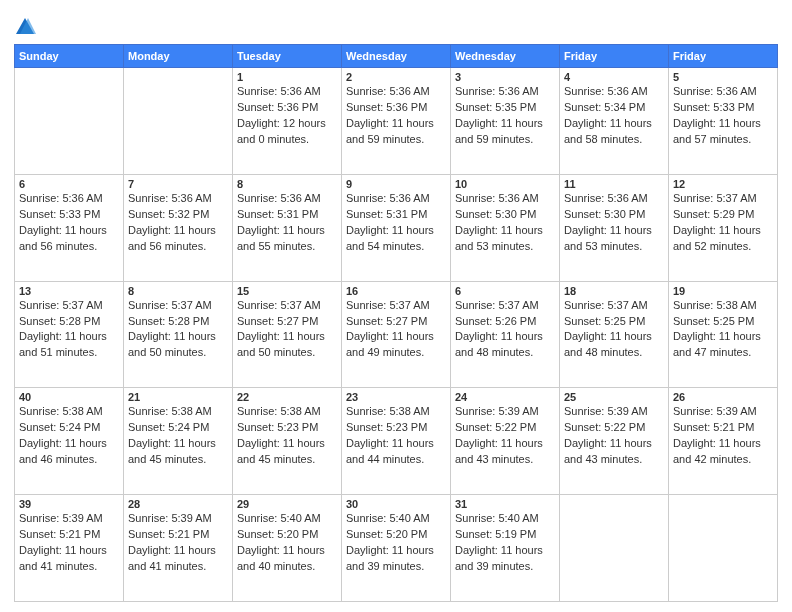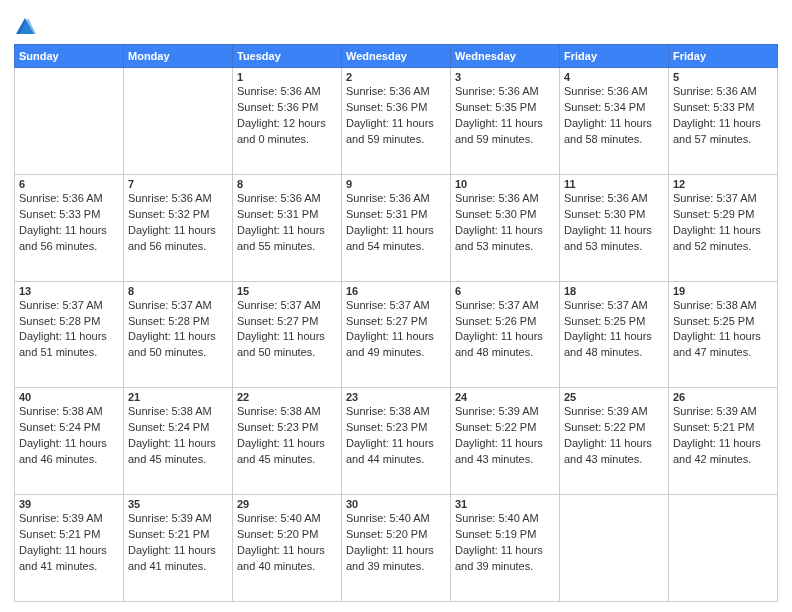--- a/index.html
+++ b/index.html
@@ -334,21 +334,21 @@
         </tr>
         <tr class="week-row">
           <td>
             <span class="day-num">39</span>
             <div class="day-info" style="white-space: pre-line;">Sunrise: 5:39 AM
 Sunset: 5:21 PM
 Daylight: 11 hours
 and 41 minutes.</div>
           </td>
           <td>
-            <span class="day-num">35</span>
+            <span class="day-num">28</span>
             <div class="day-info" style="white-space: pre-line;">Sunrise: 5:39 AM
 Sunset: 5:21 PM
 Daylight: 11 hours
 and 41 minutes.</div>
           </td>
           <td>
             <span class="day-num">29</span>
             <div class="day-info" style="white-space: pre-line;">Sunrise: 5:40 AM
 Sunset: 5:20 PM
 Daylight: 11 hours

